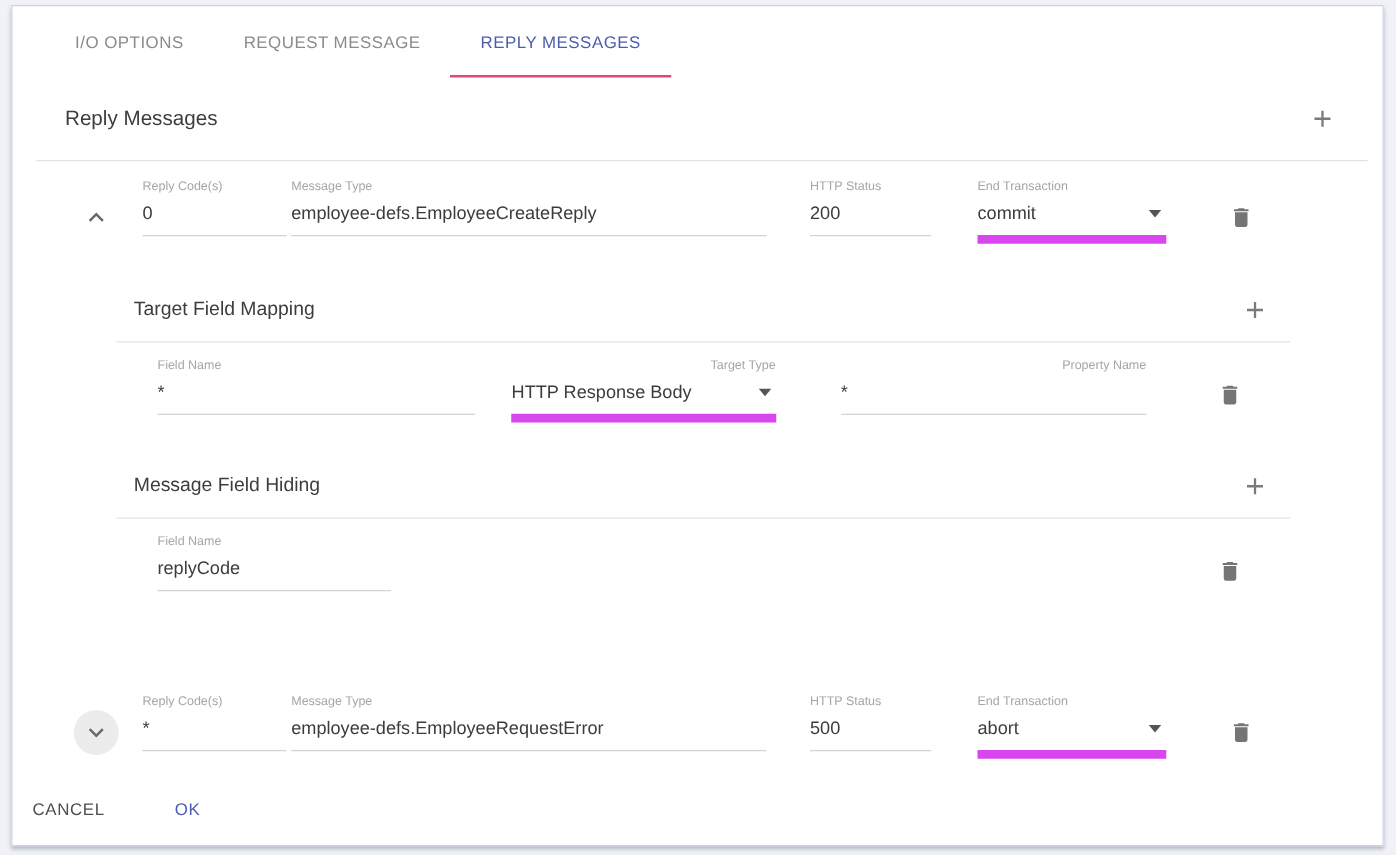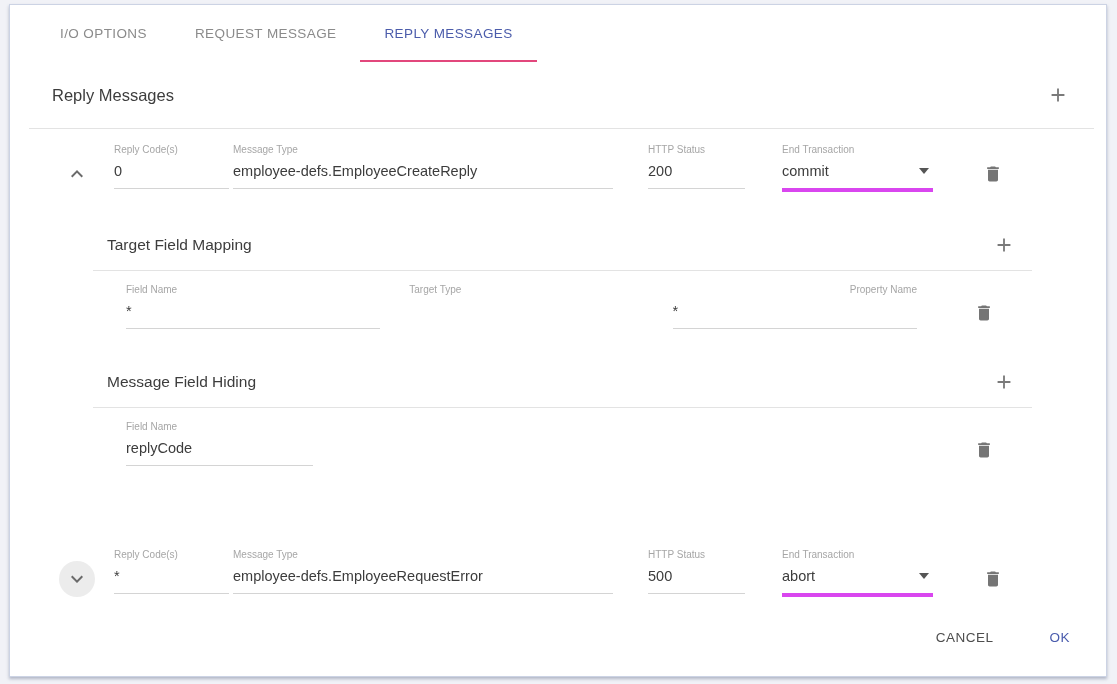--- a/index.html
+++ b/index.html
@@ -44,21 +44,21 @@
   .field{display:flex;flex-direction:column;}
   .field .f-label{font-size:10px;color:#a6a6a6;margin-bottom:4px;line-height:13px;}
   .field input{
     width:100%;border:none;outline:none;background:transparent;
     border-bottom:1px solid #d4d4d4;
     font-family:inherit;font-size:14.5px;color:#3c3c3c;
     padding:3px 0 9px;
   }
   .select{
     display:flex;align-items:center;justify-content:space-between;
-    border-bottom:4px solid #d946ef;
+    border-bottom:7px solid #d946ef;
     font-size:14.5px;color:#3c3c3c;padding:3px 4px 9px 0;cursor:pointer;
   }
   .arrow-down{
     width:0;height:0;margin-left:8px;
     border-left:5px solid transparent;border-right:5px solid transparent;
     border-top:6px solid #555;
   }
   
   .reply-row{display:flex;align-items:flex-start;padding:14px 0 6px 49px;}
   .reply-row .icon-btn.toggle{margin-top:13px;}
@@ -66,28 +66,28 @@
   .f-replycode{width:115px;margin-left:19px;}
   .f-msgtype{width:380px;margin-left:4px;}
   .f-status{width:97px;margin-left:35px;}
   .f-endtx{width:151px;margin-left:37px;justify-content:flex-end;}
   .reply-row .icon-btn.trash{margin-left:42px;margin-top:13px;}
   
   .section-header{display:flex;align-items:center;justify-content:space-between;height:50px;margin-top:22px;padding:0 84px 0 97px;}
   .section-title{font-size:15.5px;font-weight:400;color:#3d3d3d;margin:0;}
   .sub-row{display:flex;align-items:flex-start;padding:12px 104px 4px 116px;gap:12px;}
   .f-fieldname{width:260px;}
-  .f-targettype{width:216px;margin-left:17px;}
+  .f-targettype{width:216px;margin-left:17px;text-align:right;}
   .f-propname{width:250px;margin-left:40px;align-items:flex-end;}
   .sub-row .icon-btn.trash{margin-left:37px;margin-top:12px;}
   .sub-row.hiding .icon-btn.trash{margin-left:auto;}
   .f-fieldname-hiding{width:187px;}
   .reply-block.collapsed{margin-top:62px;}
   
-  .footer{display:flex;justify-content:flex-end;align-items:center;margin-top:12px;height:44px;padding-right:20px;gap:24px;}
+  .footer{display:flex;justify-content:flex-start;align-items:center;margin-top:12px;height:44px;padding-right:20px;gap:24px;}
   .text-btn{
     background:none;border:none;cursor:pointer;font-family:inherit;
     font-size:13.5px;letter-spacing:.5px;font-weight:500;padding:8px 16px;
   }
   .text-btn.cancel{color:#4d4d4d;}
   .text-btn.ok{color:var(--ok-button);}
 </style>
 </head>
 <body>
 
@@ -162,20 +162,24 @@
       </button>
     </div>
     <div class="divider section-divider"></div>
     <div class="sub-row">
       <div class="field f-fieldname">
         <span class="f-label">Field Name</span>
         <input value="*" style="">
       </div>
       <div class="field f-targettype">
         <span class="f-label">Target Type</span>
+        <div class="select">
+          <span>HTTP Response Body</span>
+          <span class="arrow-down"></span>
+        </div>
       </div>
       <div class="field f-propname">
         <span class="f-label">Property Name</span>
         <input value="*" style="">
       </div>
       <button class="icon-btn trash">
         <span>
           <svg width="20" height="20" viewBox="0 0 24 24" fill="#757575">
               <path d="M6 19c0 1.1.9 2 2 2h8c1.1 0 2-.9 2-2V7H6v12zM19 4h-3.5l-1-1h-5l-1 1H5v2h14V4z"></path>
             </svg>

